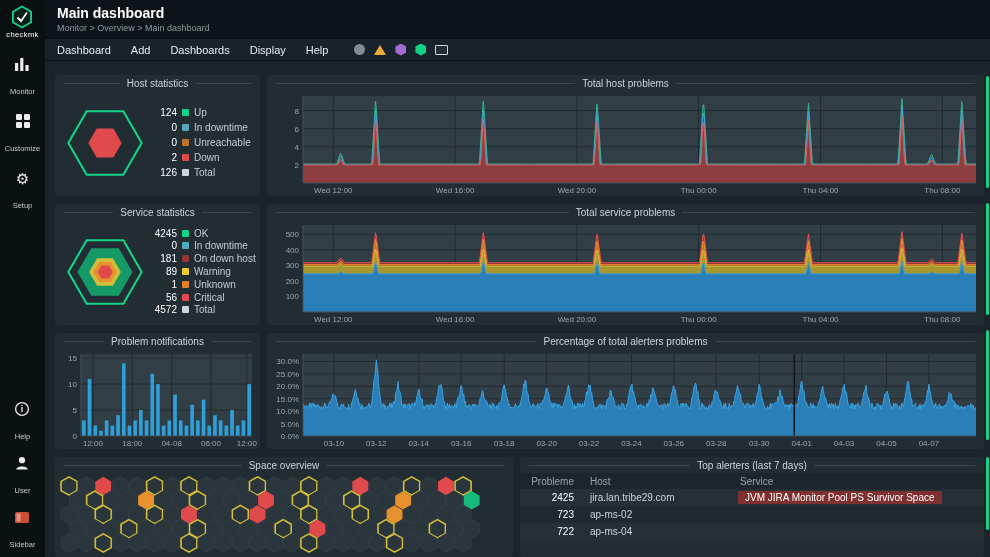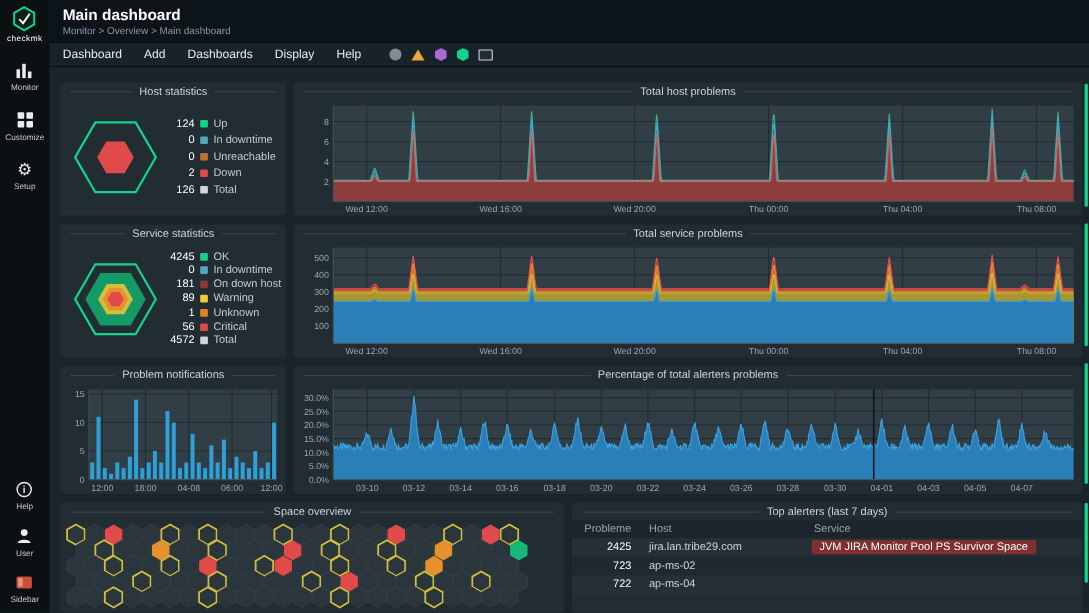--- a/index.html
+++ b/index.html
@@ -3,21 +3,21 @@
 <meta charset="utf-8">
 <style>
   *{box-sizing:border-box;margin:0;padding:0}
   html,body{width:990px;height:557px;overflow:hidden}
   body{position:relative;background:#1a242a;font-family:"Liberation Sans",sans-serif;}
 
   
   .sidebar{position:absolute;left:0;top:0;width:45px;height:557px;background:#0b1013;display:flex;flex-direction:column;align-items:center;z-index:6}
   .logo{margin-top:5px;display:flex;flex-direction:column;align-items:center;cursor:pointer}
   .logo-text{font-size:7.5px;color:#fff;letter-spacing:.4px;margin-top:1px}
-  .nav-item{display:flex;flex-direction:column;align-items:center;gap:3px;margin-top:17px;cursor:pointer}
+  .nav-item{display:flex;flex-direction:column;align-items:center;gap:15px;margin-top:17px;cursor:pointer}
   .nav-label{font-size:7.5px;color:#c2cbd0}
   .nav-ico{height:16px;display:flex;align-items:center;justify-content:center;color:#e8eced;font-size:15px;line-height:15px}
   .sidebar-bottom{margin-top:auto;margin-bottom:8px;display:flex;flex-direction:column;align-items:center}
   .sidebar-bottom .nav-item{margin-top:14px}
 
   
   .topbar{position:absolute;left:45px;right:0;top:0;height:38px;background:#0d1419;padding:5px 0 0 12px}
   .title{font-size:14px;font-weight:bold;color:#fff}
   .breadcrumb{font-size:9px;color:#8b9aa1;margin-top:2px;cursor:pointer}
   .menubar{position:absolute;left:45px;right:0;top:38px;height:23px;background:#18222a;border-top:1px solid #090d10;border-bottom:1px solid #0a0e11;display:flex;align-items:center;padding:0 12px}

